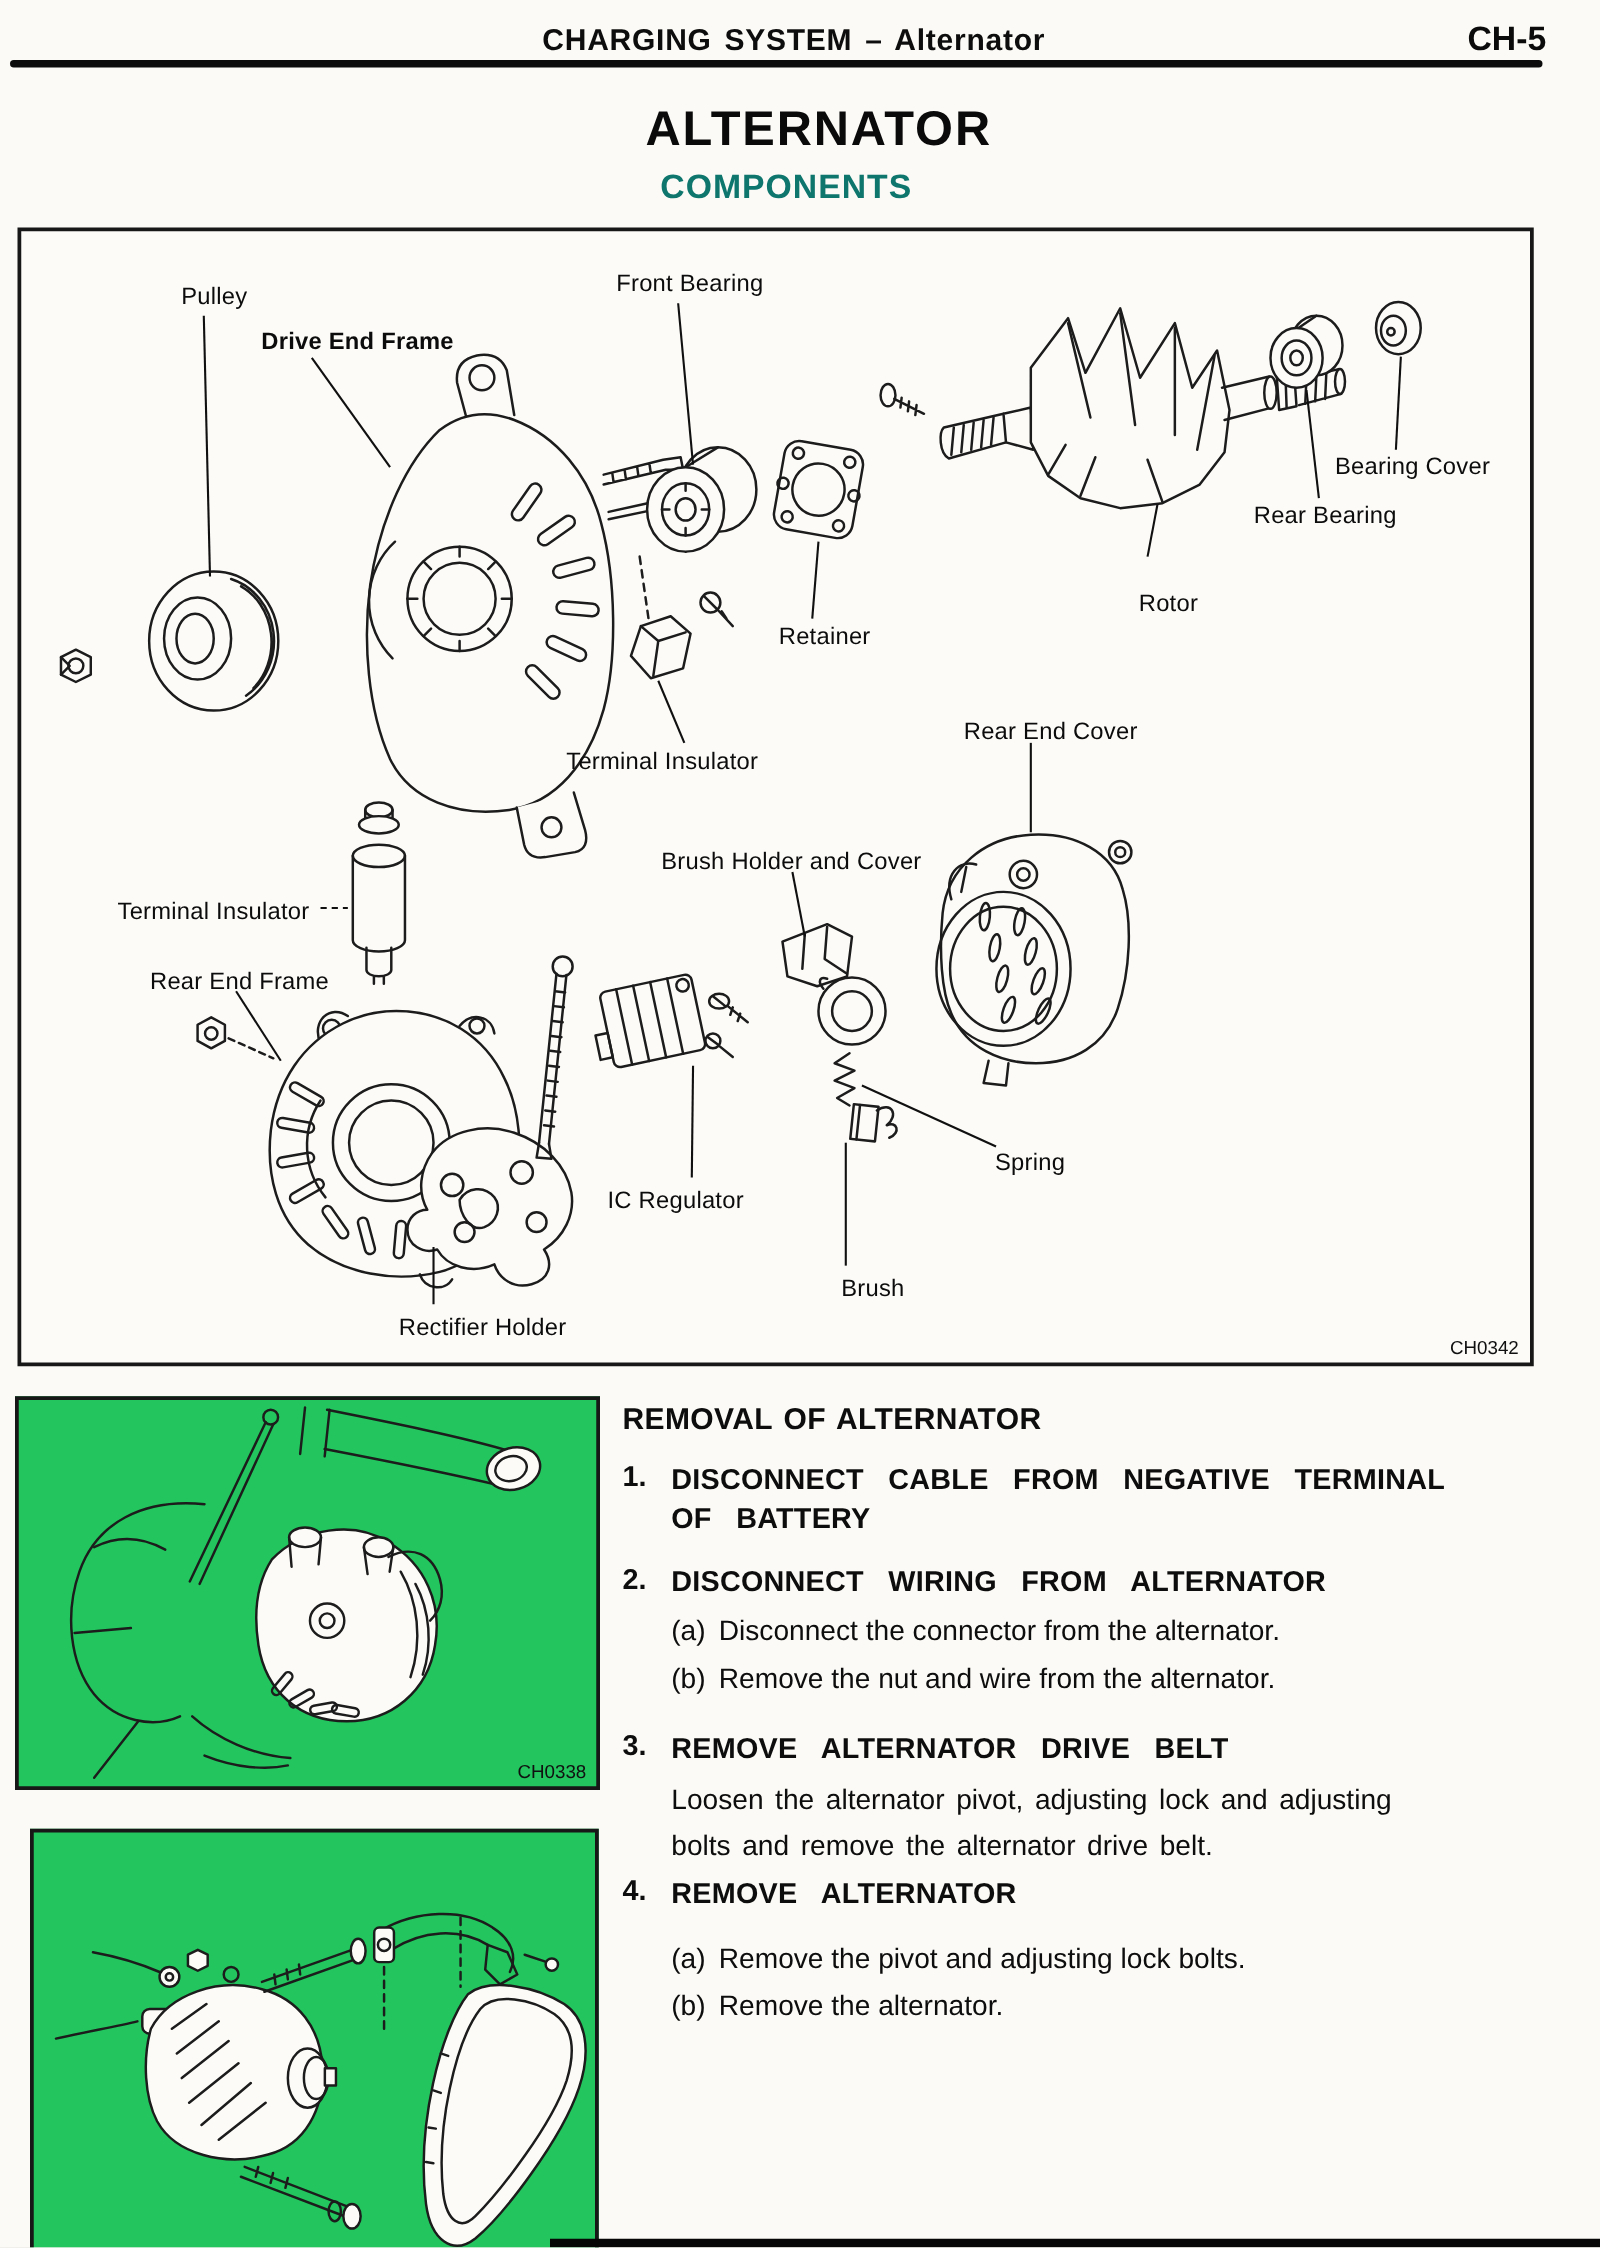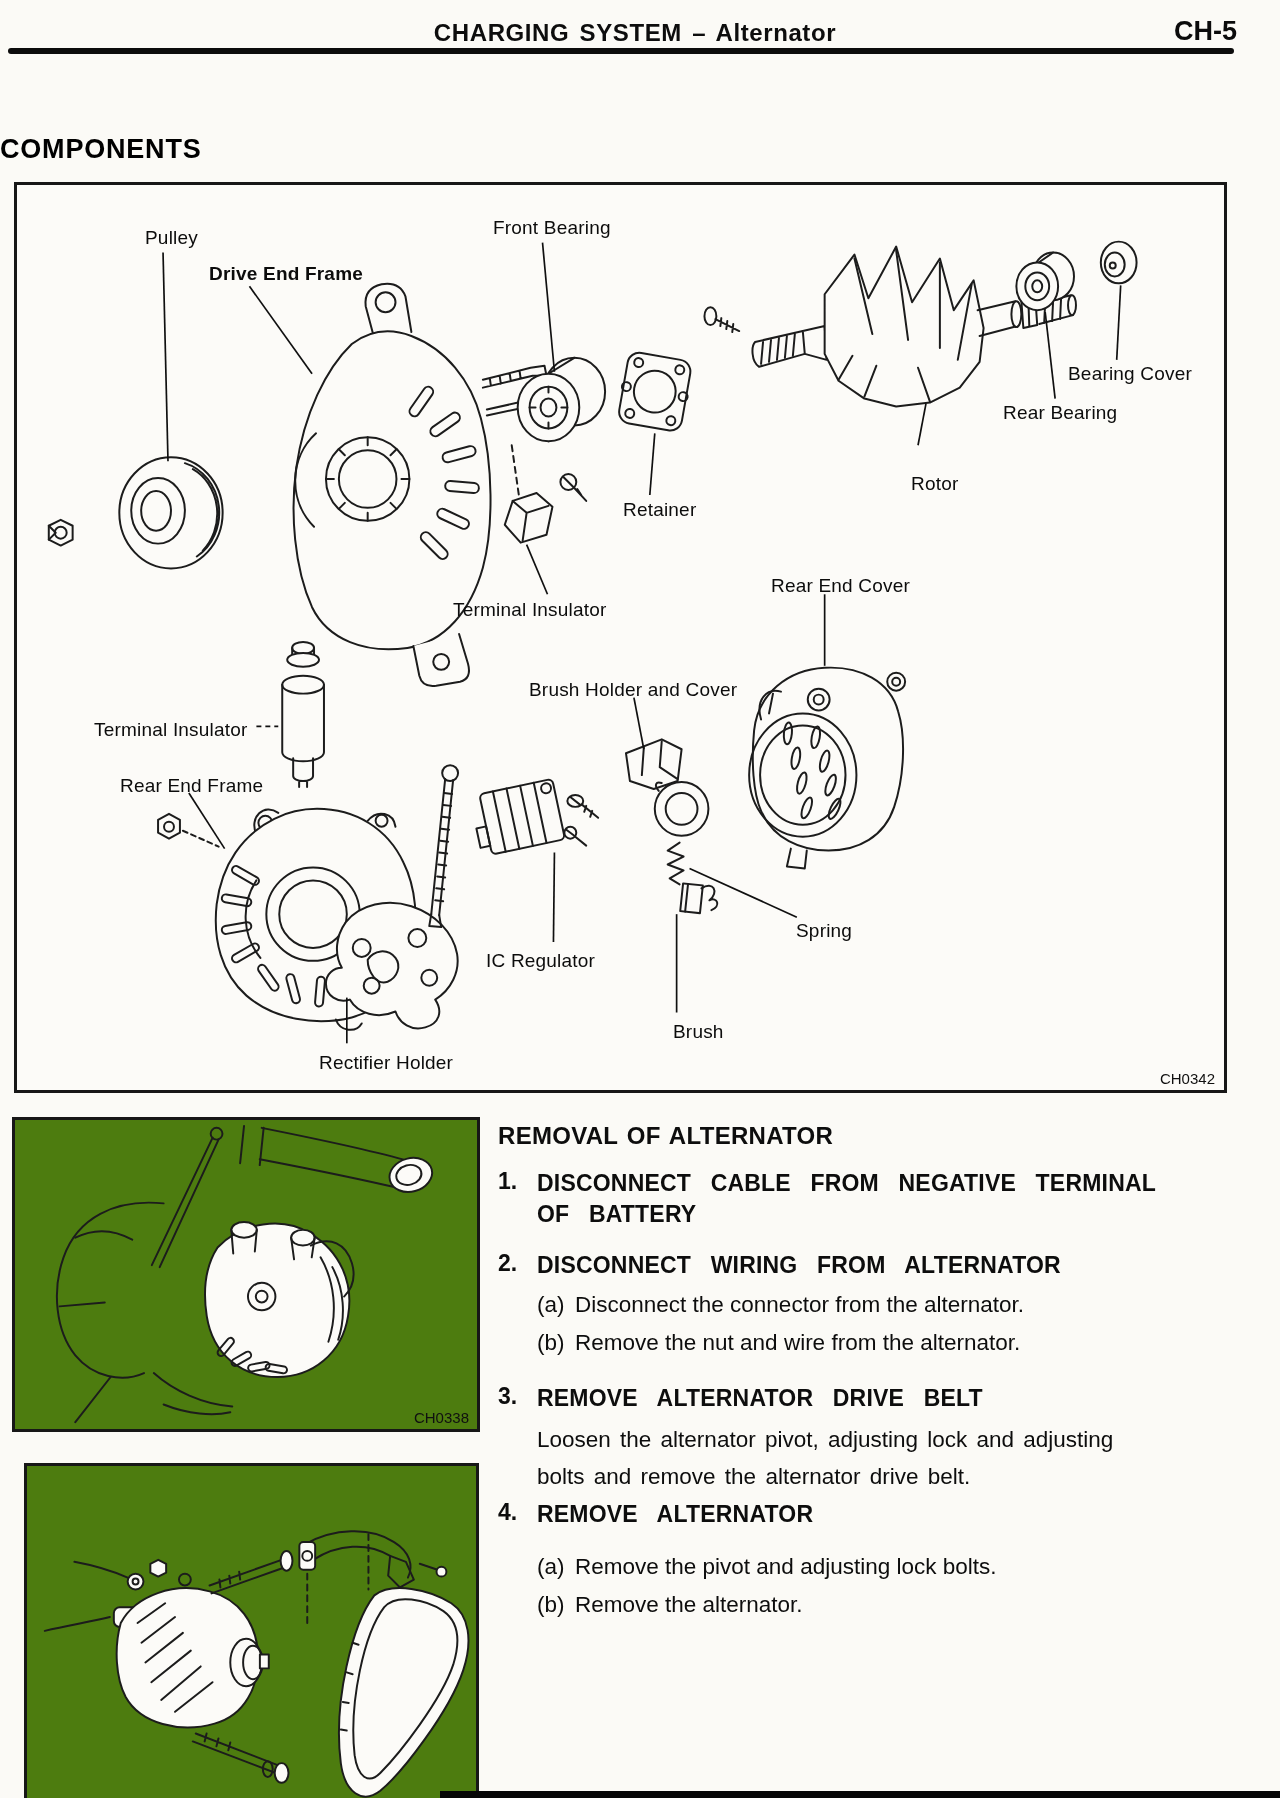--- a/index.html
+++ b/index.html
@@ -8,30 +8,30 @@
     background:#fbfaf6; color:#111;
     font-family:"Liberation Sans", sans-serif;
     overflow:hidden;
   }
   .hdr-title{position:absolute; top:19px; left:0; width:1270px; text-align:center;
     font-size:24px; font-weight:bold; letter-spacing:.6px; word-spacing:3px; color:#0d0d0d;}
   .hdr-page{position:absolute; top:16px; left:1174px; font-size:27px; font-weight:bold; color:#0b0b0b;}
   .hdr-rule{position:absolute; top:48px; left:8px; width:1226px; height:6px; background:#0c0c0c; border-radius:3px;}
   .doc-title{position:absolute; top:82px; left:30px; width:1250px; text-align:center;
     font-size:39px; font-weight:bold; letter-spacing:1.5px; color:#0a0a0a;}
-  .doc-subtitle{position:absolute; top:134px; left:0; width:1258px; 
-    font-size:27px; font-weight:bold; letter-spacing:.8px; color:#000000;}
+  .doc-subtitle{position:absolute; top:134px; left:0; width:1258px; text-align:center;
+    font-size:27px; font-weight:bold; letter-spacing:.8px; color:#0f766e;}
 
   .components-box{position:absolute; left:14px; top:182px; width:1213px; height:911px;
     border:3px solid #171717; box-sizing:border-box; background:#fcfbf8;}
   .fig-svg{position:absolute; left:0; top:0; width:100%; height:100%;}
   .fig-label{position:absolute; font-size:19px; white-space:nowrap; color:#0c0c0c; letter-spacing:.2px;}
   .fig-code{position:absolute; right:9px; bottom:3px; font-size:15px; color:#101010;}
 
-  .photo-box{position:absolute; border:3px solid #171717; box-sizing:border-box; background:#4d7c0f;}
+  .photo-box{position:absolute; border:3px solid #171717; box-sizing:border-box; background:#22c55e;}
   .box1{left:12px; top:1117px; width:468px; height:315px;}
   .box2{left:24px; top:1463px; width:455px; height:393px;}
   .photo-svg{position:absolute;left:0;top:0;width:100%;height:100%;}
   .photo-code{position:absolute; right:8px; bottom:3px; font-size:15px; color:#101010;}
 
   .removal{position:absolute; left:537px; top:1118px; width:700px; color:#0d0d0d;}
   .removal-heading{font-size:24px; font-weight:bold; letter-spacing:.3px; word-spacing:2px;
     margin:0 0 0 -39px; line-height:36px;}
   .step{position:relative;}
   .step-num{position:absolute; left:-39px; top:0; font-size:23px; font-weight:bold;}
@@ -48,20 +48,21 @@
 </style>
 </head>
 <body>
 
 <div class="page">
 
   <div class="hdr-title">CHARGING SYSTEM – Alternator</div>
   <div class="hdr-page">CH-5</div>
   <div class="hdr-rule"></div>
 
+  <div class="doc-title">ALTERNATOR</div>
   <div class="doc-subtitle">COMPONENTS</div>
 
   <div class="components-box">
     <svg class="fig-svg" viewBox="0 0 1213 911">
       <g class="ink">
 
         <polygon class="fillw" points="43,337 55,343 55,357 43,363 31,357 31,343"></polygon>
         <circle cx="43" cy="350" r="6"></circle>
         <path d="M31,343 L38,350 L31,357"></path>
 

